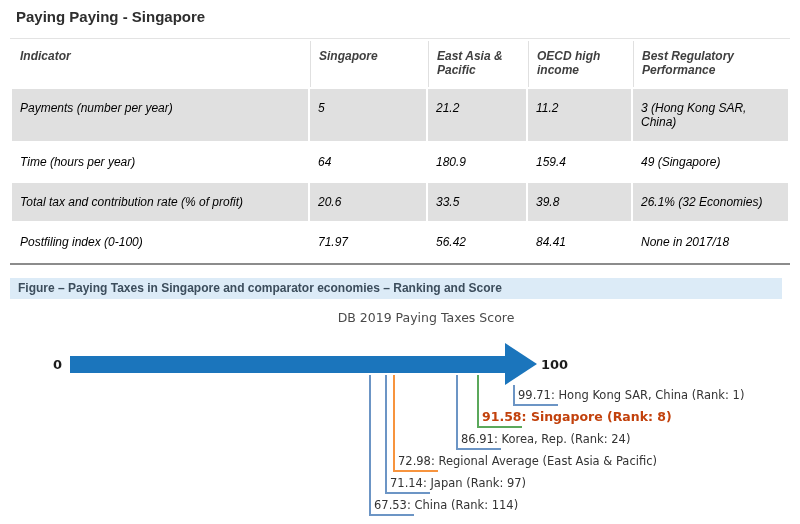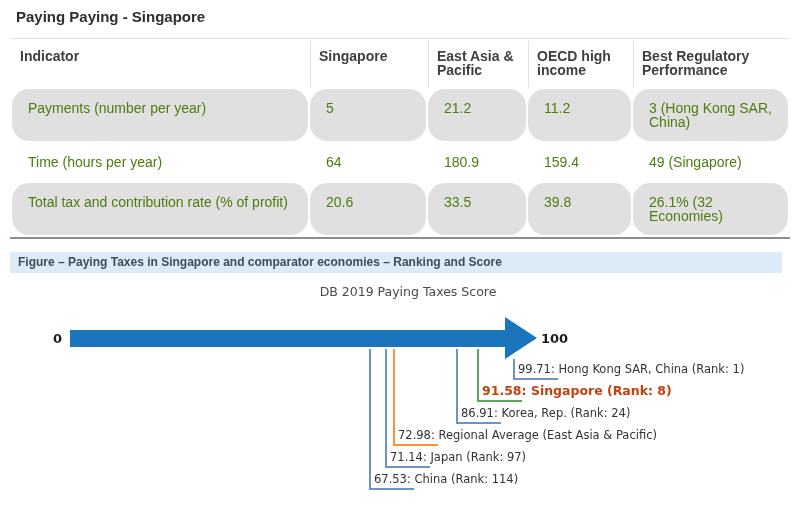--- a/index.html
+++ b/index.html
@@ -11,43 +11,42 @@
     font-size:15px; font-weight:bold; color:#2e2e2e;
     margin:8px 16px 0 16px; line-height:17px;
   }
   .table-wrap {
     margin:13px 10px 0 10px;
     border-top:1px solid #e3e3e3;
     border-bottom:2px solid #8c8c8c;
   }
   table.indicators {
     width:100%; border-collapse:separate; border-spacing:2px;
-    font-size:14px; table-layout:fixed;
+    font-size:12px; table-layout:fixed;font-style:italic;
   }
   table.indicators th {
     text-align:left; font-weight:bold; color:#3f3f3f; background:#fff;
     padding:8px 8px 10px 8px; vertical-align:top; line-height:14px;
   }
   table.indicators th + th { border-left:1px solid #e0e0e0; }
   table.indicators td {
-    padding:12px 16px; vertical-align:top; color:#4d7c0f; line-height:14px;
+    padding:12px 8px; vertical-align:top; color:#000000; line-height:14px;
     background:#ffffff;
-    border-radius:17px;
   }
   table.indicators tr.shaded td { background:#e0e0e0; }
   .fig-bar {
     margin:13px 18px 0 10px; background:#dcebf7; padding:4px 8px;
     font-size:12px; font-weight:bold; color:#3c4d5c; line-height:13px;
   }
   #chart {
     position:relative; height:226px; width:800px;
     font-family:"DejaVu Sans", sans-serif;
   }
   .chart-title {
-    position:absolute; left:258px; top:11px; width:300px; text-align:center;
+    position:absolute; left:276px; top:11px; width:300px; text-align:center;
     font-size:12.5px; color:#4a4a4a;
   }
   .axis-label {
     position:absolute; top:57px; height:17px; line-height:17px;
     font-weight:bold; font-size:13px; color:#1c1c1c;
   }
   .axis-label.min { left:34px; width:28px; text-align:right; }
   .axis-label.max { left:541px; }
   .arrow-body { position:absolute; left:70px; top:57px; width:437px; height:17px; }
   .arrow-head {
@@ -101,20 +100,27 @@
         <td>159.4</td>
         <td>49 (Singapore)</td>
       </tr>
       <tr class="shaded">
         <td>Total tax and contribution rate (% of profit)</td>
         <td>20.6</td>
         <td>33.5</td>
         <td>39.8</td>
         <td>26.1% (32 Economies)</td>
       </tr>
+      <tr>
+        <td>Postfiling index (0-100)</td>
+        <td>71.97</td>
+        <td>56.42</td>
+        <td>84.41</td>
+        <td>None in 2017/18</td>
+      </tr>
     </tbody>
   </table>
 </div>
 
 <div class="fig-bar">Figure – Paying Taxes in Singapore and comparator economies – Ranking and Score</div>
 
 <div id="chart">
   <div class="chart-title">DB 2019 Paying Taxes Score</div>
   <div class="axis-label min">0</div>
   <div class="arrow-body" style="background: rgb(27, 117, 188);"></div>

